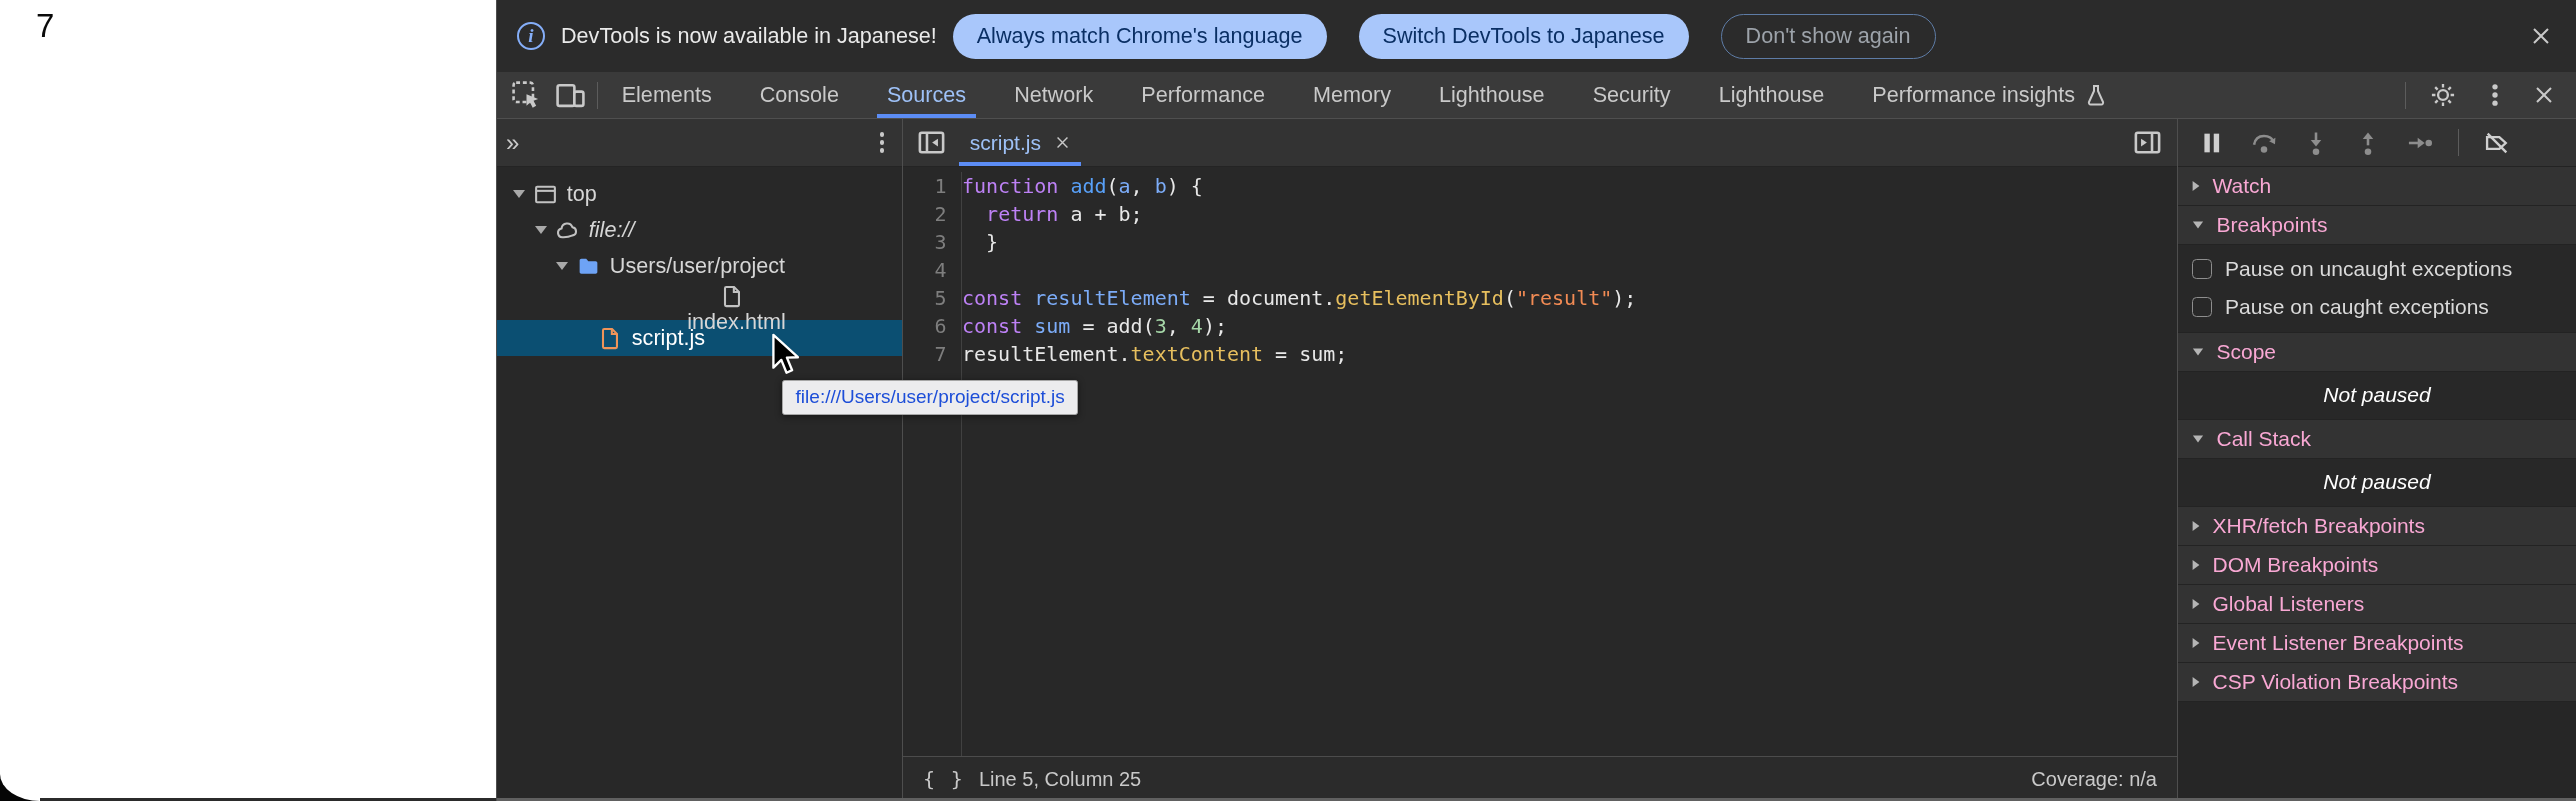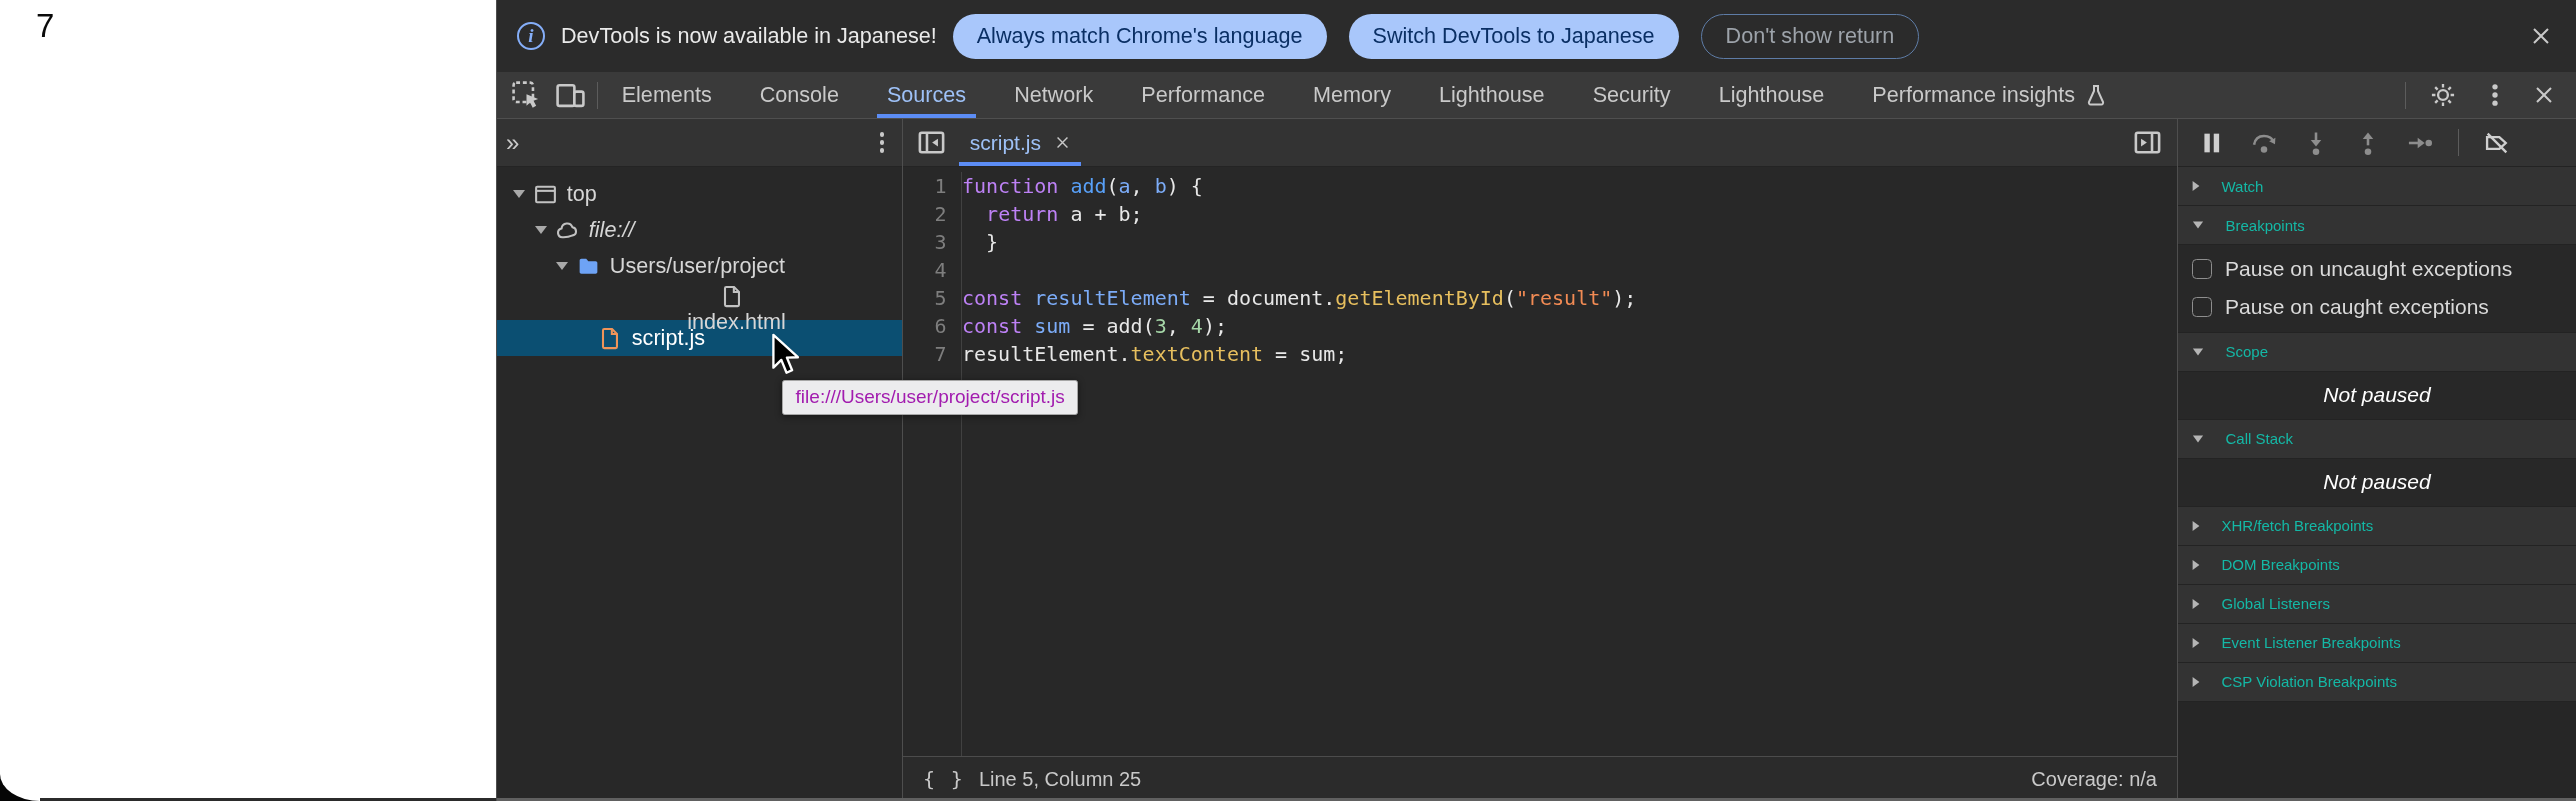--- a/index.html
+++ b/index.html
@@ -78,33 +78,33 @@
              border-top:0.9px solid #4c4c4c;font-size:20px;color:#c9c9c9;background:#2b2b2b;}
   .braces{font-family:"DejaVu Sans Mono",monospace;font-size:20px;letter-spacing:1.8px;}
   .status-right{margin-left:auto;}
 
   
   .debugger{width:399px;flex:0 0 auto;display:flex;flex-direction:column;background:#2e2e2e;
             border-left:0.9px solid #4e4e4e;box-sizing:border-box;}
   .dbg-toolbar{height:47px;flex:0 0 auto;background:#333333;display:flex;align-items:center;gap:24px;
                padding-left:20px;border-bottom:0.9px solid #232323;}
   .dbg-toolbar .icon-btn svg{width:28px;height:28px;display:block;}
-  .section-header{height:38px;display:flex;align-items:center;gap:22px;padding-left:13.5px;background:#333333;
-                  border-bottom:0.9px solid #232323;font-size:15px;color:#14b8a6;flex:0 0 auto;}
+  .section-header{height:38px;display:flex;align-items:center;gap:13px;padding-left:13.5px;background:#333333;
+                  border-bottom:0.9px solid #232323;font-size:21px;color:#f9a8d4;flex:0 0 auto;}
   .section-header .tri-down{border-top-color:#b5b5b5;transform:scale(.85);}
   .section-header .tri-right{border-left-color:#b5b5b5;transform:scale(.85);}
   .section-content{background:#282828;border-bottom:0.9px solid #232323;flex:0 0 auto;}
   .cb-wrap{padding:5.4px 0;}
   .cb-row{display:flex;align-items:center;gap:12.6px;height:38px;padding-left:14.4px;font-size:21px;color:#dadada;}
   .cb-box{width:20px;height:20px;border:1.8px solid #8e8e8e;border-radius:4.5px;box-sizing:border-box;flex:0 0 auto;}
   .not-paused{height:47px;display:flex;align-items:center;justify-content:center;font-style:italic;color:#ffffff;font-size:21px;}
   .dbg-fill{flex:1;background:#262626;}
 
   
-  .tooltip{position:absolute;left:285px;top:380px;z-index:12;background:#ececee;color:#a21caf;font-size:19px;
+  .tooltip{position:absolute;left:285px;top:380px;z-index:12;background:#ececee;color:#1d4ed8;font-size:19px;
            padding:5.4px 12.6px;border:0.9px solid #a6a6a6;border-radius:2.7px;white-space:nowrap;
            box-shadow:0 1.8px 7.2px rgba(0,0,0,.45);}
   .cursor{position:absolute;left:271px;top:333px;z-index:13;}
 
   svg{display:block;}
 </style>
 </head>
 <body>
 
 <div class="stage">
@@ -113,24 +113,24 @@
     <div class="page-result">7</div>
     <div class="bottom-line"></div>
     <div class="corner"></div>
   </div>
 
   <div class="devtools">
 
     <div class="infobar">
       <div class="info-icon">i</div>
       <span class="infobar-msg">DevTools is now available in Japanese!</span>
-      <span id="infobar-actions" style="display:flex;gap:22px;align-items:center;">
+      <span id="infobar-actions" style="display:flex;gap:32px;align-items:center;">
           <button class="pill">Always match Chrome's language</button>
           <button class="pill">Switch DevTools to Japanese</button>
-          <button class="pill outline">Don't show return</button>
+          <button class="pill outline">Don't show again</button>
         </span>
       <button class="icon-btn">
           <svg viewBox="0 0 24 24" fill="none" stroke="#c9c9c9" stroke-width="2" width="24" height="24">
             <path d="M5 5l14 14M19 5L5 19"></path>
           </svg>
         </button>
     </div>
 
     <div class="toolbar">
       <div class="toolbar-icons" id="toolbar-left-icons">

